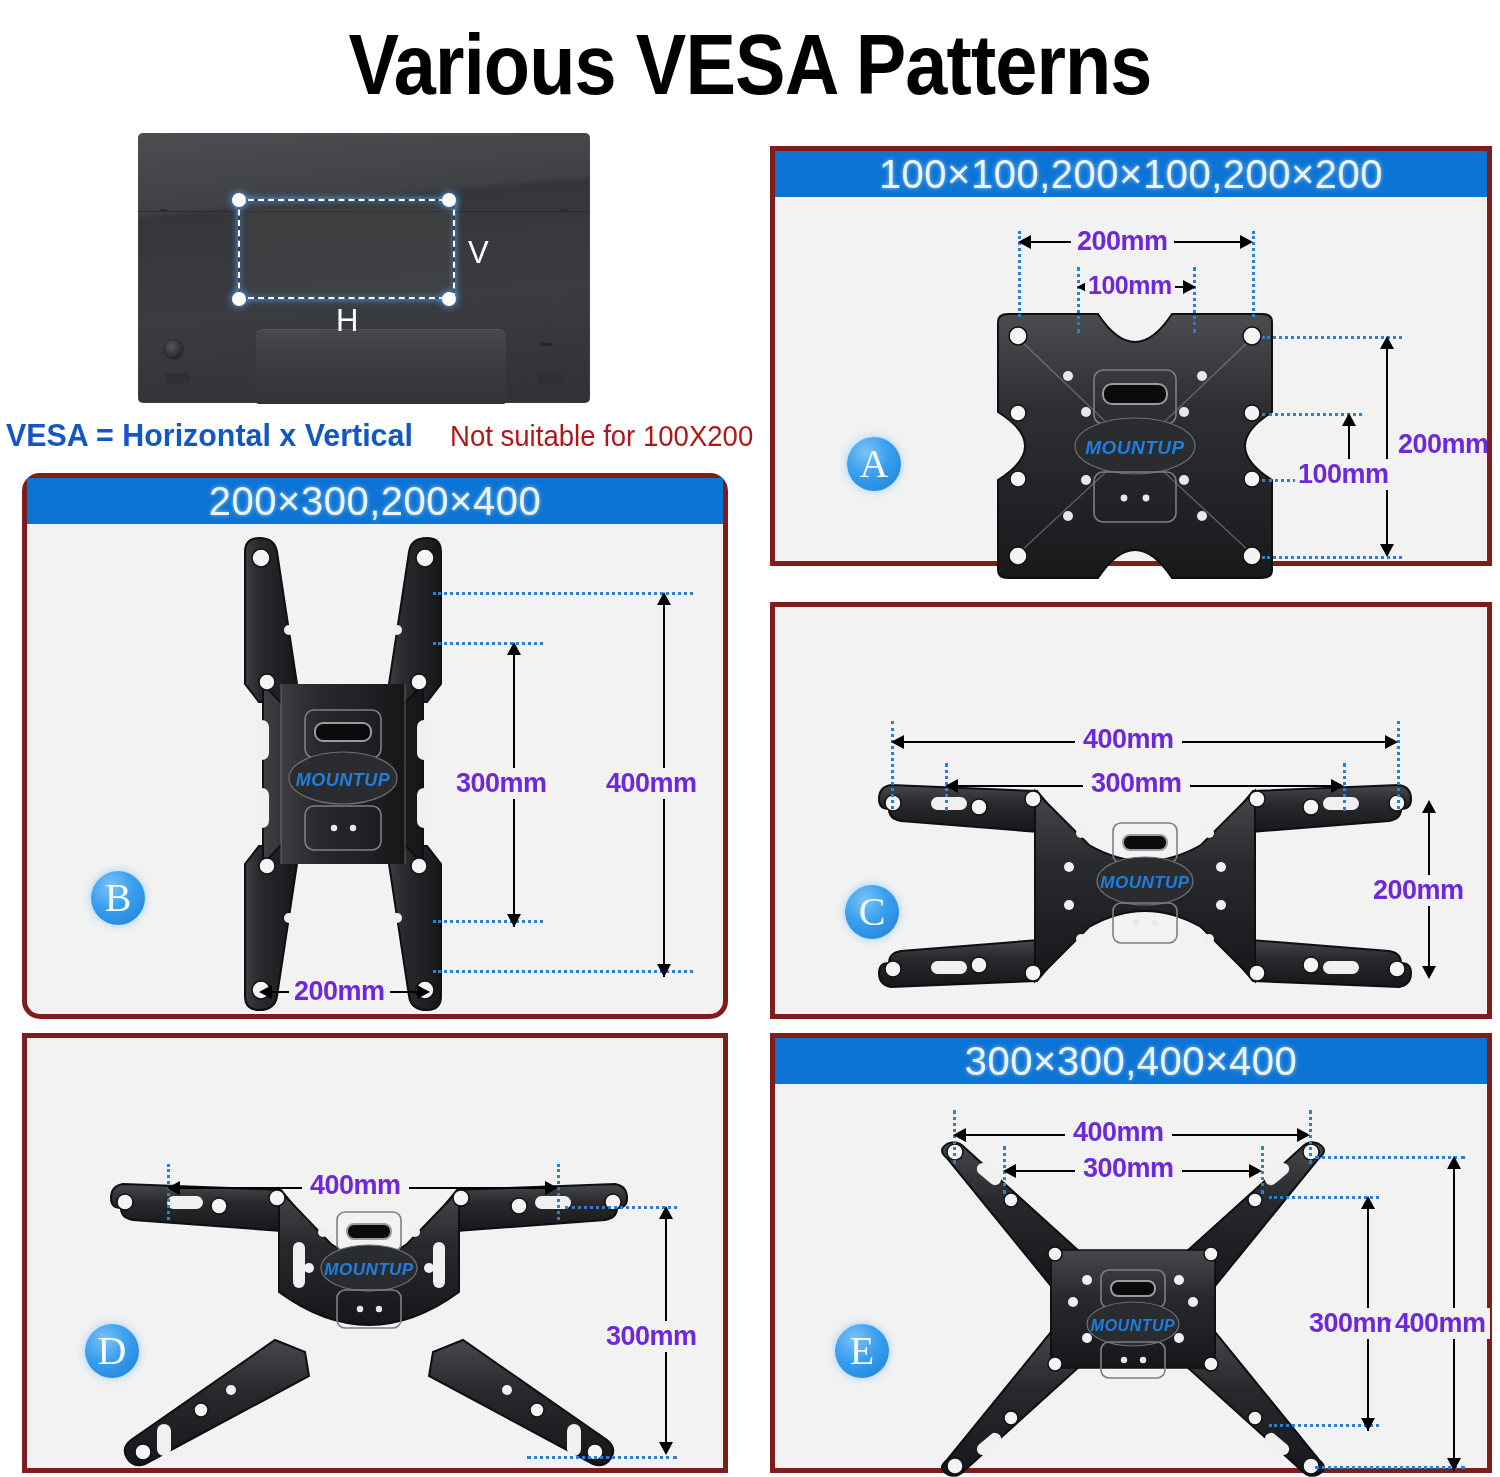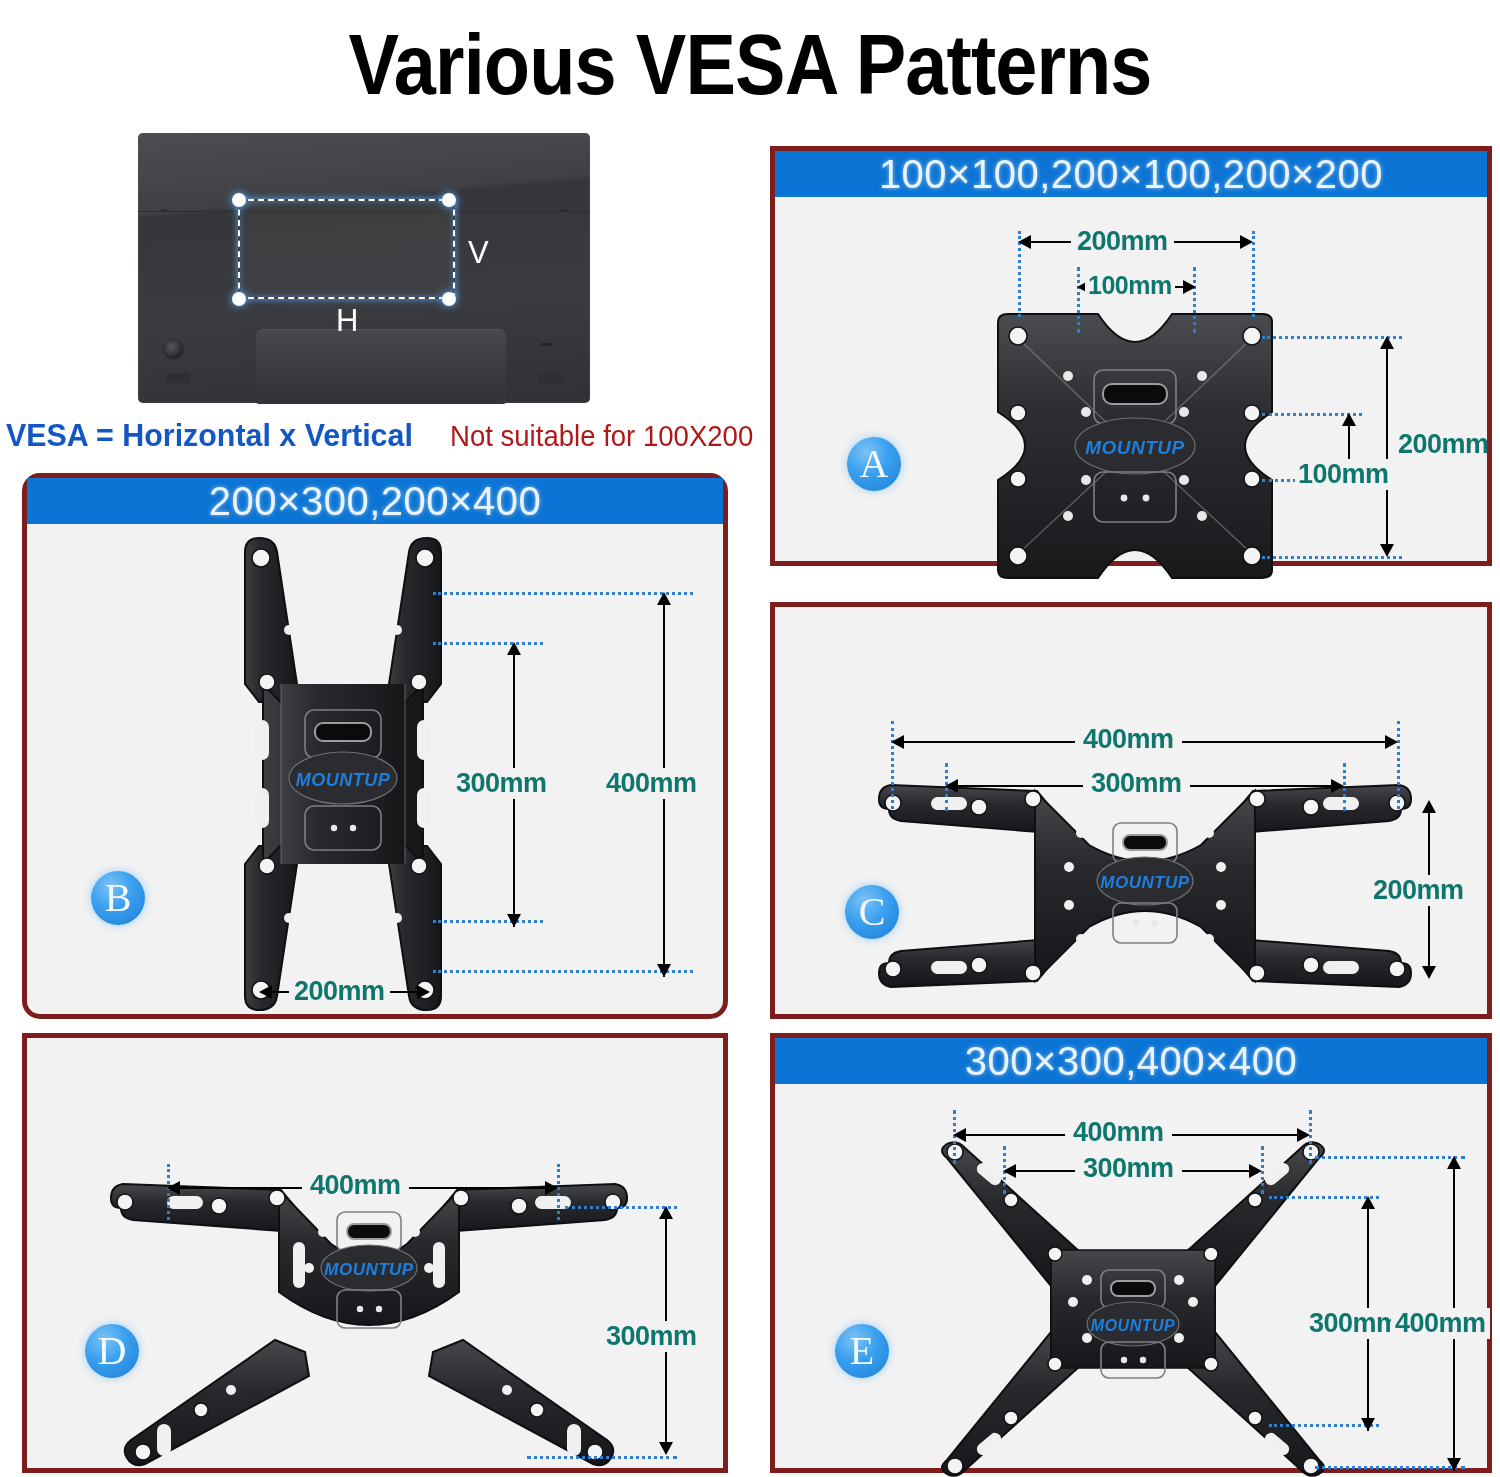--- a/index.html
+++ b/index.html
@@ -81,21 +81,21 @@
   .badge{
     position:absolute;width:54px;height:54px;border-radius:50%;
     background:radial-gradient(circle at 36% 28%,#7dc2f5 0%,#3ba0ef 42%,#1a7fd4 100%);
     box-shadow:0 0 9px rgba(140,200,250,.85);
     color:#f2fbff;font-size:40px;line-height:54px;text-align:center;
     font-family:"Liberation Serif",serif;
   }
 
   
   .dim{
-    position:absolute;color:#0f766e;font-weight:bold;font-size:27px;white-space:nowrap;
+    position:absolute;color:#6d28d9;font-weight:bold;font-size:27px;white-space:nowrap;
     font-family:"Liberation Sans Narrow","Liberation Sans",sans-serif;
     letter-spacing:-.5px;background:transparent;
   }
   .dim.sm{font-size:25px;}
 
   
   .mline-h{position:absolute;height:2px;background:#000;}
   .mline-v{position:absolute;width:2px;background:#000;}
   .arr{position:absolute;width:0;height:0;}
   .arr-l{border-top:7px solid transparent;border-bottom:7px solid transparent;border-right:13px solid #000;}

